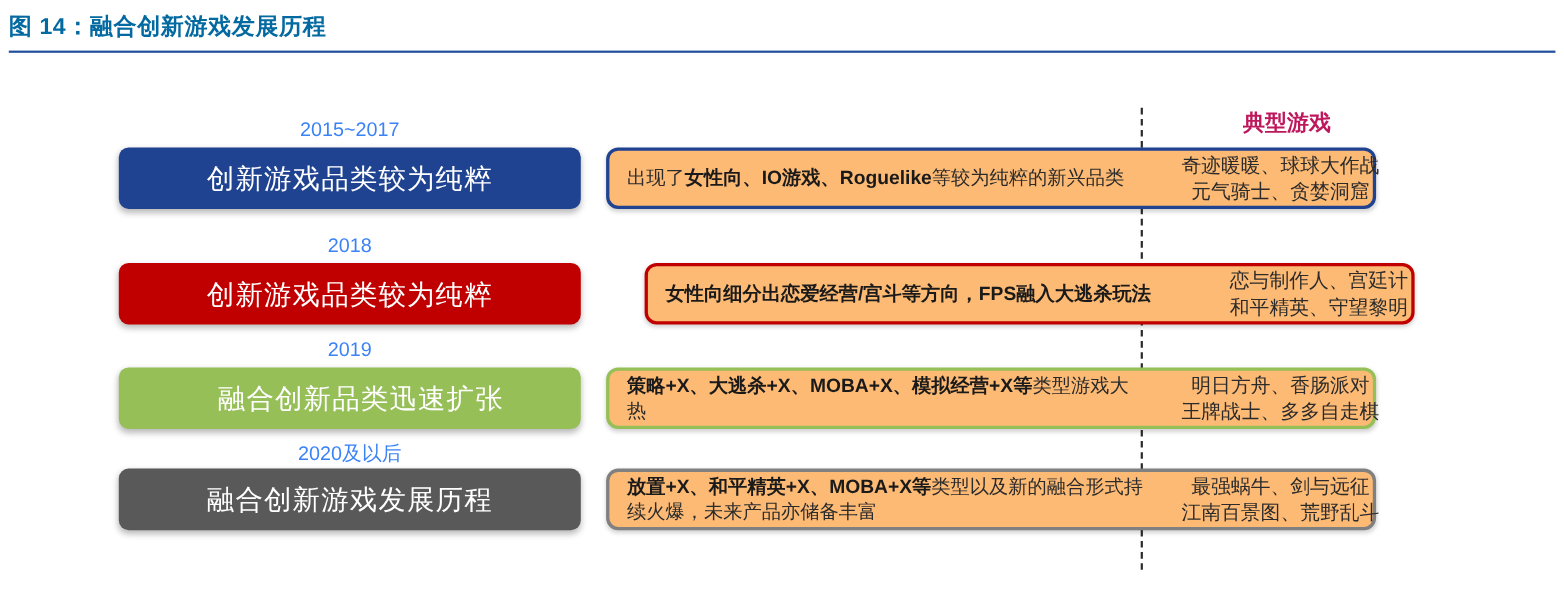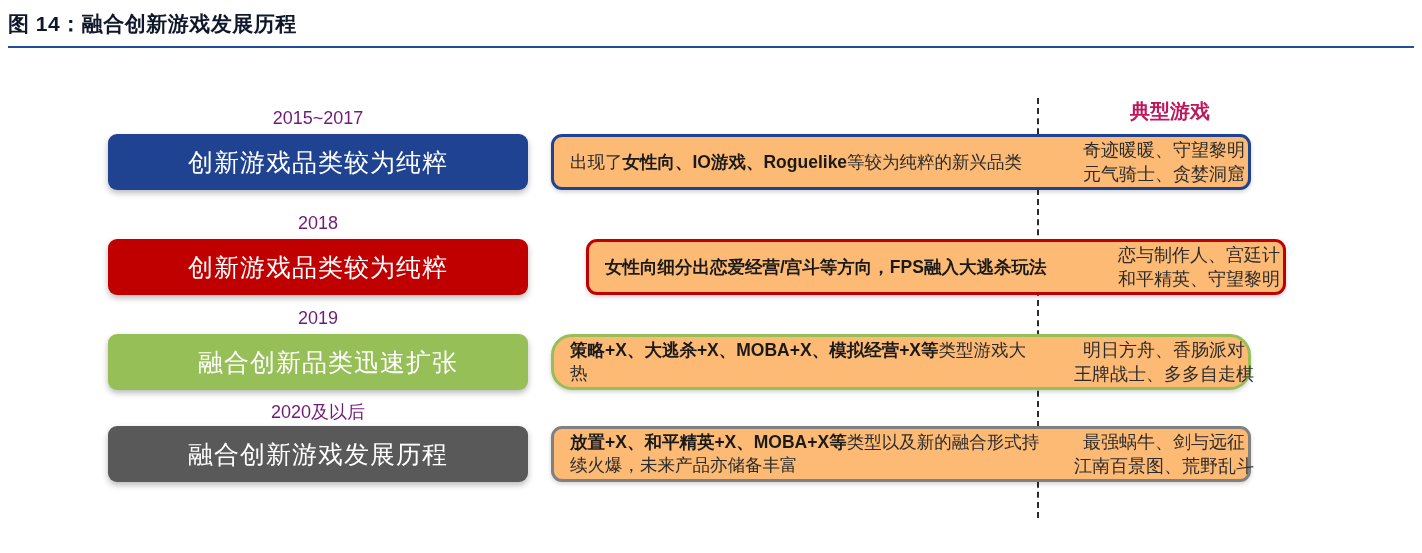--- a/index.html
+++ b/index.html
@@ -21,21 +21,21 @@
     position: absolute;
     left: 0; top: 0;
     width: 1422px;
   }
   .fig-title {
     position: absolute;
     left: 8px;
     top: 10px;
     font-size: 21px;
     font-weight: bold;
-    color: #0f172a;
+    color: #0369a1;
     letter-spacing: 0.5px;
     white-space: nowrap;
   }
   .title-rule {
     position: absolute;
     left: 8px;
     top: 46px;
     width: 1406px;
     height: 2px;
     background: #1F4E9C;
@@ -85,21 +85,21 @@
   .row.r3 { top: 340px; }
 
   
   .era-label {
     position: absolute;
     left: 108px;
     top: 0px;
     width: 420px;
     text-align: center;
     font-size: 18px;
-    color: #701a75;
+    color: #3b82f6;
     white-space: nowrap;
   }
 
   
   .stage-pill {
     position: absolute;
     left: 108px;
     top: 26px;
     width: 420px;
     height: 56px;
@@ -152,21 +152,21 @@
     font-size: 18px;
     line-height: 24px;
     color: #2b2b2b;
     white-space: nowrap;
   }
   .games-text .ln { display: block; }
 
   
   .r0 .desc-box { border-color: #1F4391; }
   .r1 .desc-box { border-color: #C00000; margin-left: 35px; }
-  .r2 .desc-box { border-color: #96BF57; border-radius: 21px; }
+  .r2 .desc-box { border-color: #96BF57; }
   .r3 .desc-box { border-color: #808080; }
 
   .r0 .stage-pill { background: #1F4391; }
   .r1 .stage-pill { background: #C00000; }
   .r2 .stage-pill { background: #96BF57; padding-left: 20px; }
   .r3 .stage-pill { background: #595959; }
 </style>
 </head>
 <body>
 
@@ -179,21 +179,21 @@
 
   <div class="games-header">典型游戏</div>
   <div class="divider"></div>
 
   <div class="row r0">
     <div class="era-label">2015~2017</div>
     <div class="stage-pill">创新游戏品类较为纯粹</div>
     <div class="desc-box">
       <div class="desc-text"><span>出现了</span><b>女性向、IO游戏、Roguelike</b><span>等较为纯粹的新兴品类</span></div>
       <div class="games-text">
-        <span class="ln">奇迹暖暖、守望黎明</span>
+        <span class="ln">奇迹暖暖、球球大作战</span>
         <span class="ln">元气骑士、贪婪洞窟</span>
       </div>
     </div>
   </div>
 
   <div class="row r1">
     <div class="era-label">2018</div>
     <div class="stage-pill">创新游戏品类较为纯粹</div>
     <div class="desc-box">
       <div class="desc-text"><b>女性向细分出恋爱经营/宫斗等方向，FPS融入大逃杀玩法</b></div>

